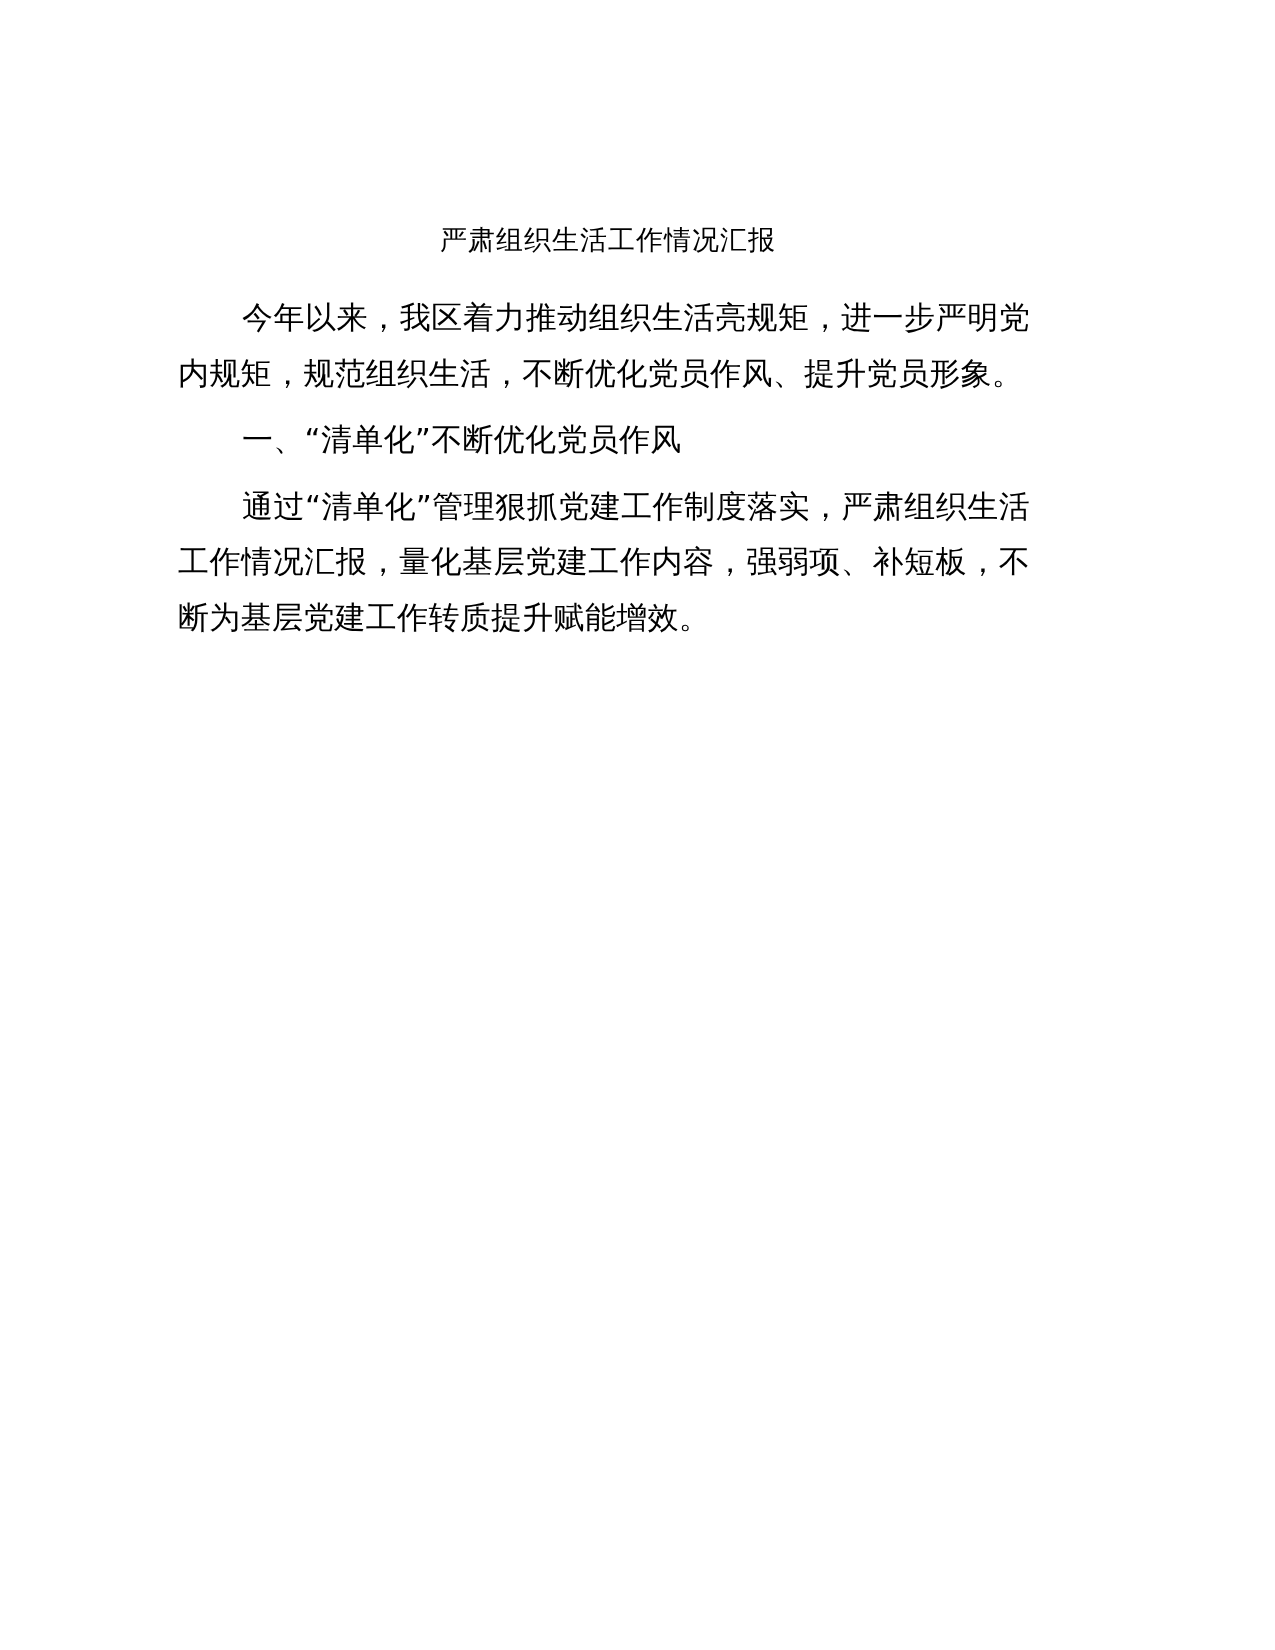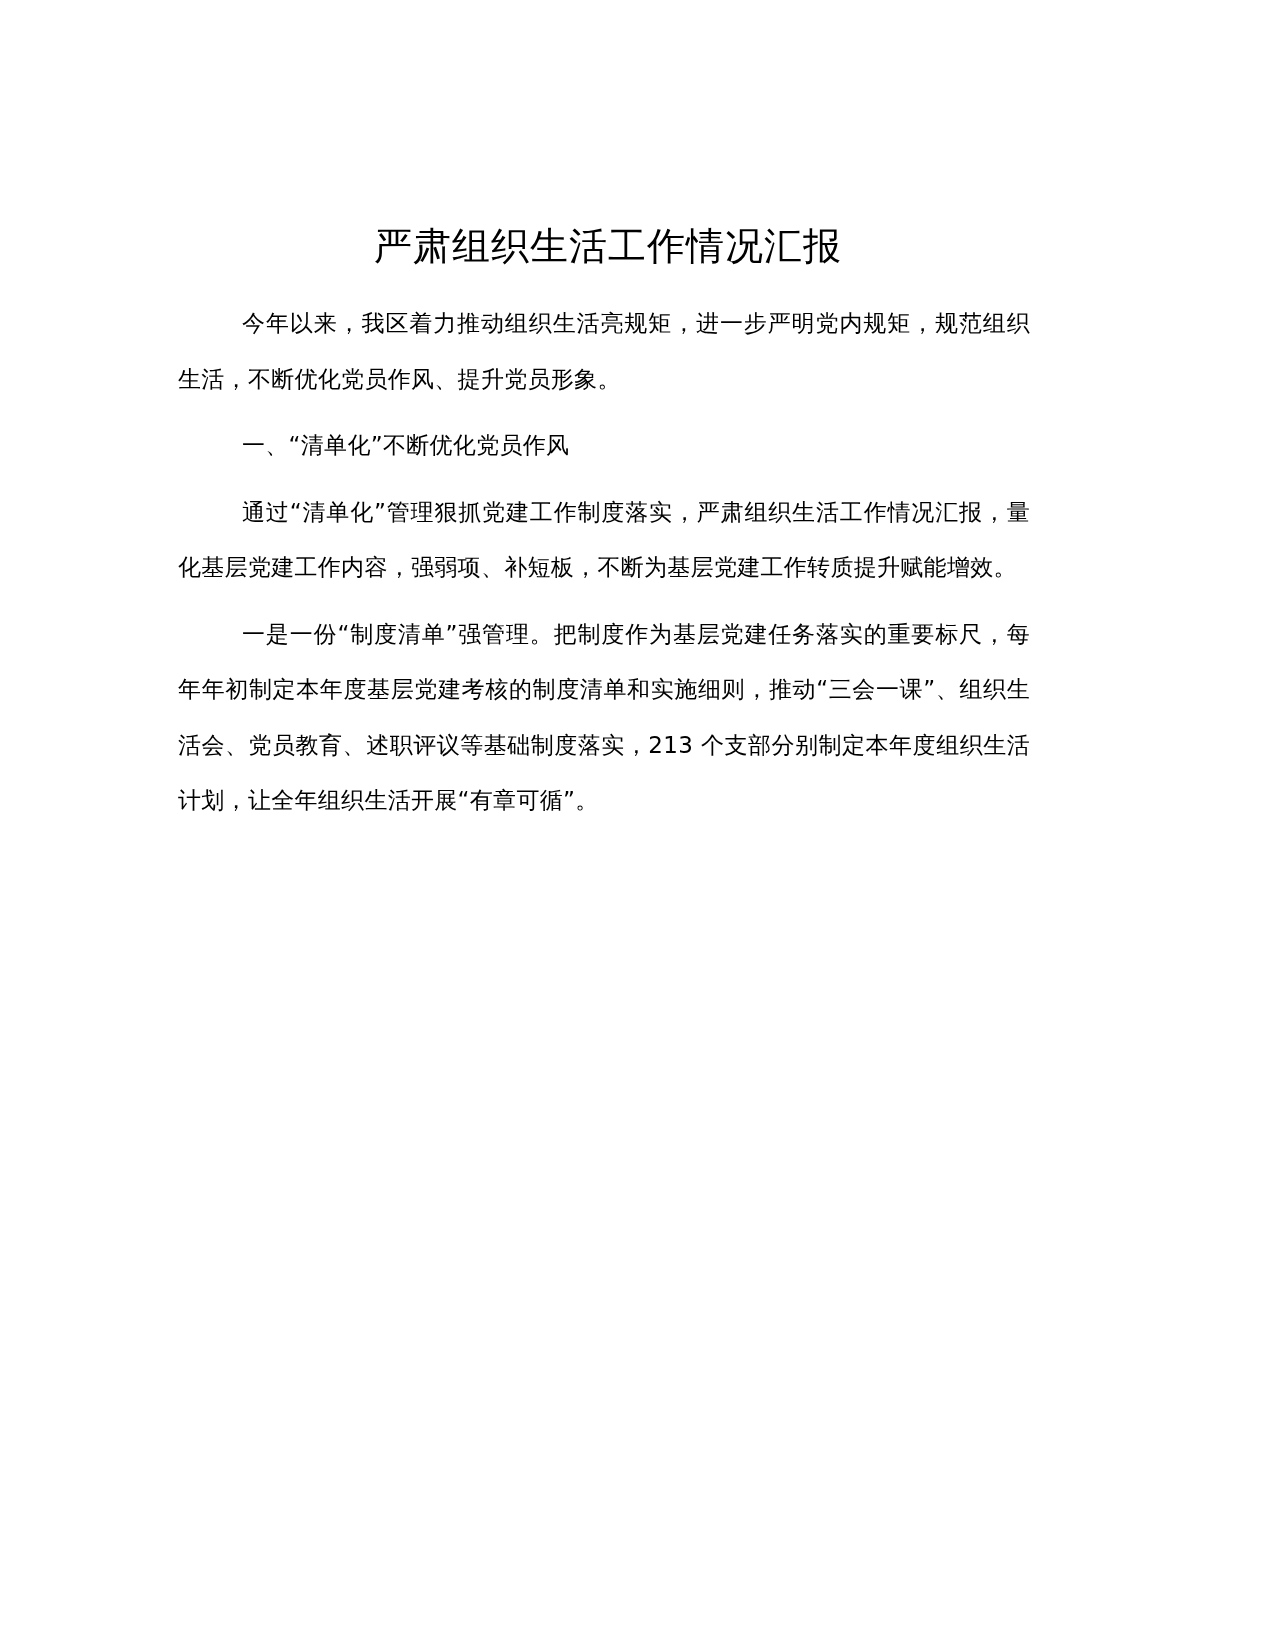--- a/index.html
+++ b/index.html
@@ -16,38 +16,37 @@
       color: #000000;
     }
     .page {
       position: absolute;
       left: 178px;
       top: 212px;
       width: 860px;
     }
     .title {
       text-align: center;
-      font-size: 38px;
+      font-size: 27px;
       line-height: 56px;
-      margin: 6px 0 22px 0;
+      margin: 0 0 22px 0;
       letter-spacing: 1px;
       font-weight: normal;
     }
     .para {
-      font-size: 23px;
+      font-size: 31px;
       line-height: 55.5px;
       text-indent: 64px;
       margin: 0 8px 11px 0;
       text-align: justify;
       text-justify: inter-character;
       letter-spacing: 0.3px;
     }
   </style>
 </head>
 <body>
 
 <div class="page">
   <h1 class="title">严肃组织生活工作情况汇报</h1>
   <p class="para">今年以来，我区着力推动组织生活亮规矩，进一步严明党内规矩，规范组织生活，不断优化党员作风、提升党员形象。</p>
   <p class="para">一、“清单化”不断优化党员作风</p>
   <p class="para">通过“清单化”管理狠抓党建工作制度落实，严肃组织生活工作情况汇报，量化基层党建工作内容，强弱项、补短板，不断为基层党建工作转质提升赋能增效。</p>
-  <p class="para">一是一份“制度清单”强管理。把制度作为基层党建任务落实的重要标尺，每年年初制定本年度基层党建考核的制度清单和实施细则，推动“三会一课”、组织生活会、党员教育、述职评议等基础制度落实，213 个支部分别制定本年度组织生活计划，让全年组织生活开展“有章可循”。</p>
 </div>
 
 </body></html>

